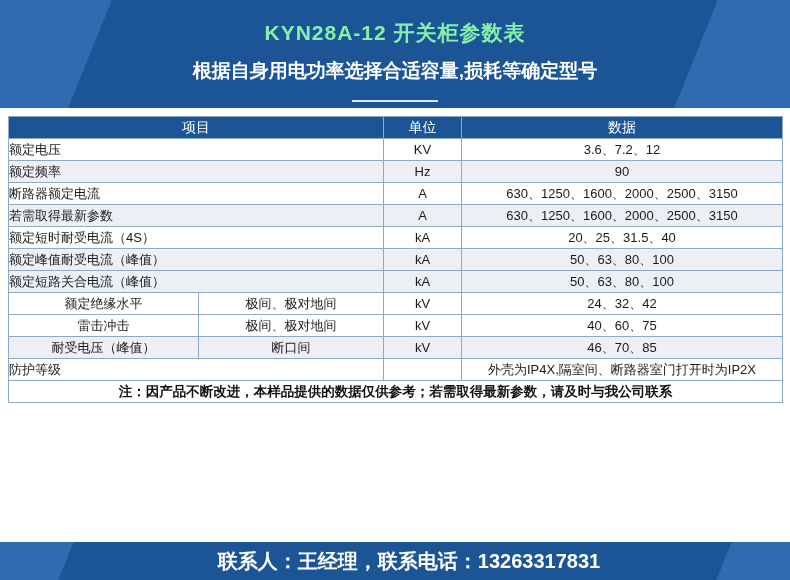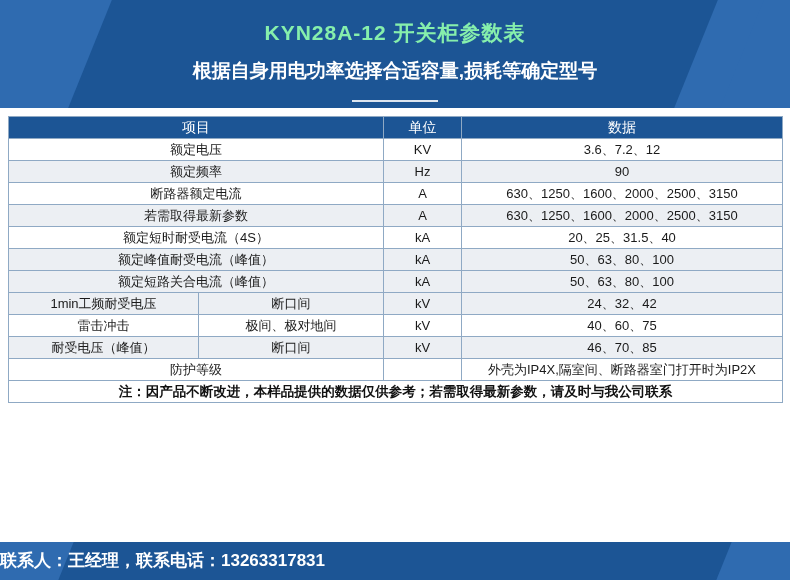--- a/index.html
+++ b/index.html
@@ -106,21 +106,21 @@
   }
   thead th {
     background: #1c5595;
     color: #ffffff;
     font-size: 14px;
     font-weight: normal;
     height: 74px;
   }
   tbody tr.odd td { background: #ffffff; }
   tbody tr.even td { background: #eceff3; }
-  tbody td.leftlabel { text-align: center; }
+  tbody td.leftlabel { text-align: left; }
   .note-row td {
     background: #ffffff;
     height: 36px;
     font-size: 13.5px;
     font-weight: bold;
     color: #111111;
     border-left: 1px solid #8fa9c4;
     border-right: 1px solid #8fa9c4;
     border-bottom: none;
     text-align: center;
@@ -143,24 +143,25 @@
     width: 90px;
     height: 38px;
     background: #2f6bb0;
   }
   .footer .fdiag-left { left: -24px; transform: skewX(-22deg); }
   .footer .fdiag-right { right: -24px; transform: skewX(-22deg); }
   .footer-text {
     position: relative;
     z-index: 3;
     color: #ffffff;
-    font-size: 17px;
-    font-weight: bold;
-    text-align: left;
+    font-size: 20px;
+    font-weight: bold;
+    text-align: center;
     line-height: 38px;
+    margin-left: 28px;
   }
 </style>
 </head>
 <body>
 
 <div class="page">
 
   <div class="header">
     <div class="diag-left"></div>
     <div class="diag-right"></div>
@@ -216,23 +217,23 @@
         <tr class="even">
           <td class="leftlabel" colspan="2">额定峰值耐受电流（峰值）</td>
           <td>kA</td>
           <td>50、63、80、100</td>
         </tr>
         <tr class="even">
           <td class="leftlabel" colspan="2">额定短路关合电流（峰值）</td>
           <td>kA</td>
           <td>50、63、80、100</td>
         </tr>
-        <tr class="even">
-          <td>1min工频耐受电压</td>
-          <td>断口间</td>
+        <tr class="odd">
+          <td>额定绝缘水平</td>
+          <td>极间、极对地间</td>
           <td>kV</td>
           <td>24、32、42</td>
         </tr>
         <tr class="odd">
           <td>雷击冲击</td>
           <td>极间、极对地间</td>
           <td>kV</td>
           <td>40、60、75</td>
         </tr>
         <tr class="even">

